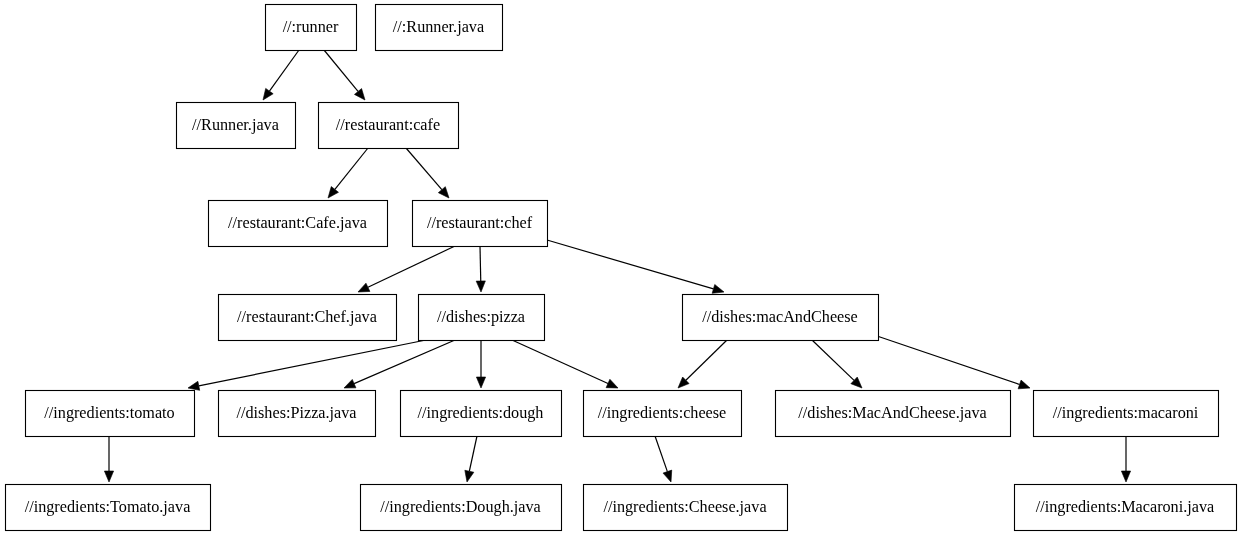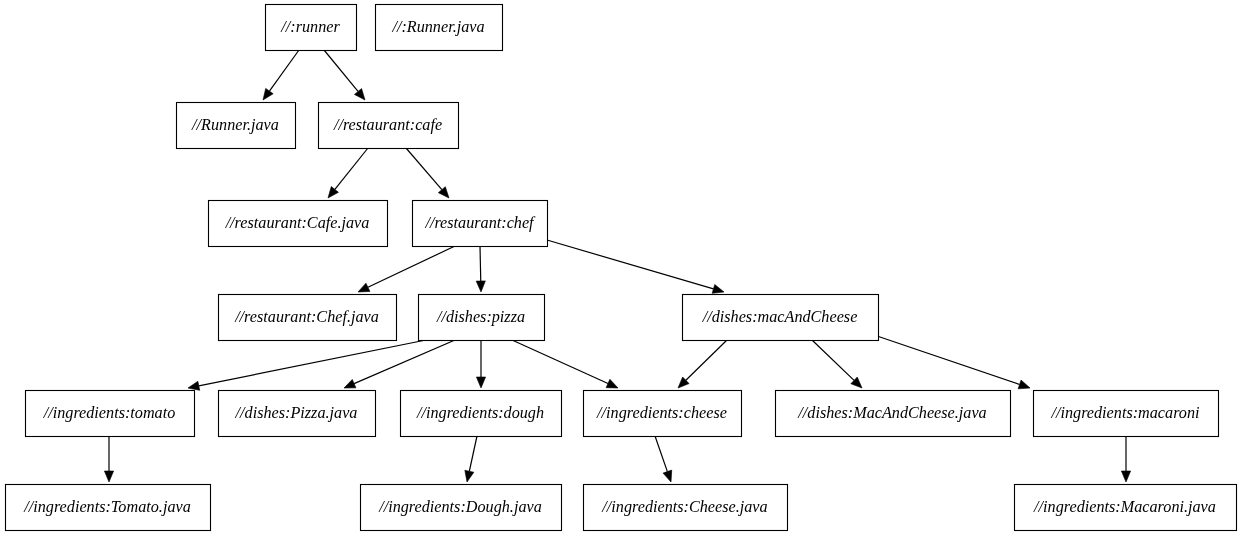--- a/index.html
+++ b/index.html
@@ -7,21 +7,20 @@
     padding: 0;
     background: #ffffff;
   }
   #graph-root {
     position: relative;
     width: 1240px;
     height: 539px;
     background: #ffffff;
     font-family: "Liberation Serif", "DejaVu Serif", serif;
     overflow: hidden;
-    font-style: italic;
   }
   svg.graph-canvas {
     position: absolute;
     left: 0;
     top: 0;
     width: 1242px;
     height: 539px;
     display: block;
   }
   .node-rect {

